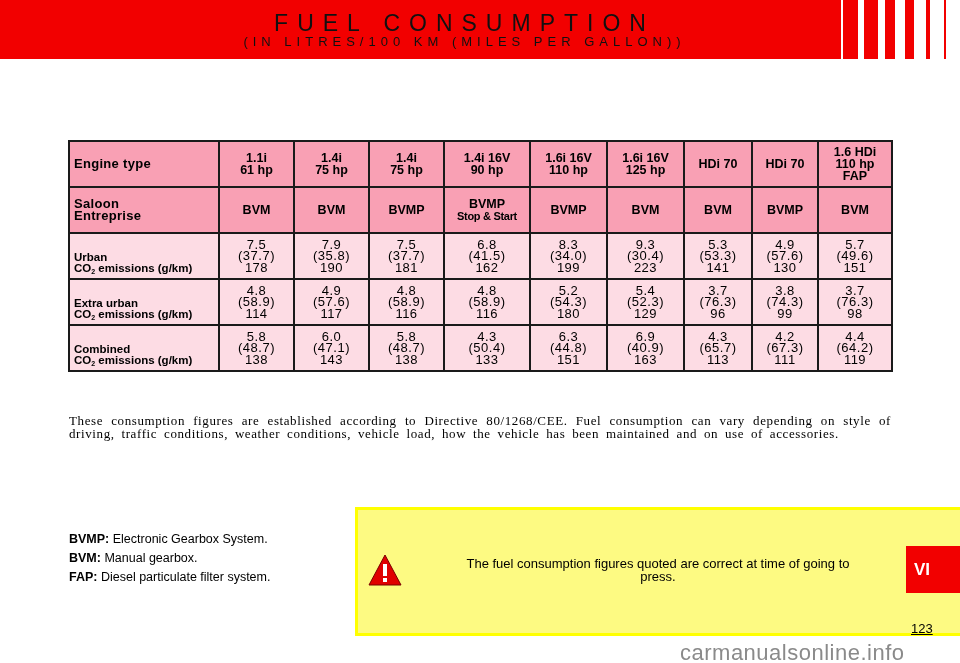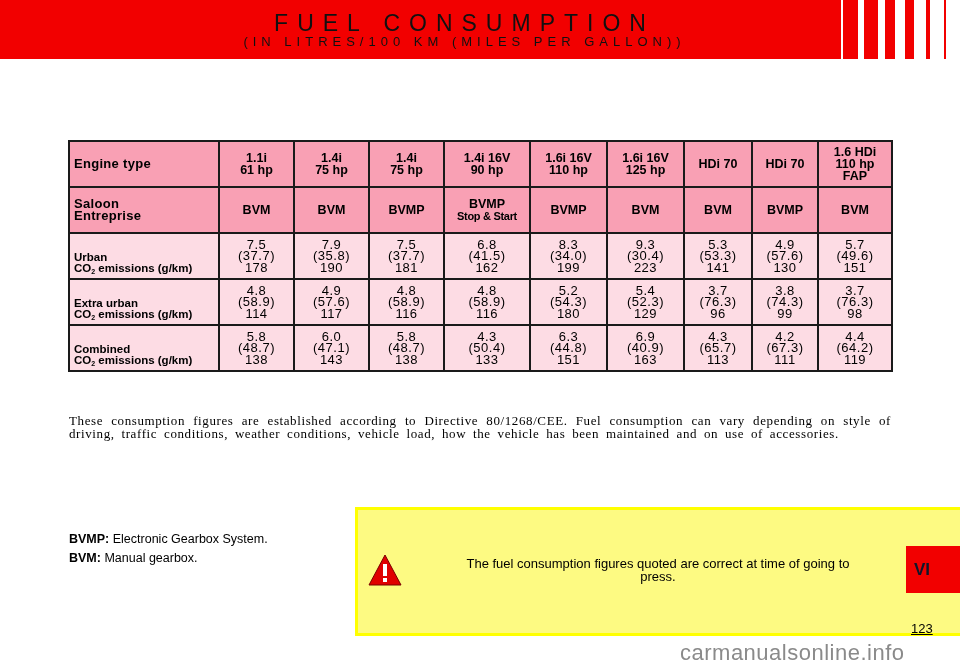--- a/index.html
+++ b/index.html
@@ -31,21 +31,21 @@
   .legend { position: absolute; left: 69px; top: 530px; font-size: 12.5px; line-height: 19px; }
   .legend b { font-weight: bold; }
 
   .notice { position: absolute; left: 355px; top: 507px; width: 628px; height: 129px;
             background: #fdfa82; border: 3px solid #ffff00; }
   .warn-icon { position: absolute; left: 10px; top: 43px; width: 34px; height: 34px; }
   .notice-text { position: absolute; left: 90px; top: 47px; width: 420px; text-align: center;
                  font-size: 13px; line-height: 13px; }
 
   .section-tab { position: absolute; left: 906px; top: 546px; width: 54px; height: 47px;
-                 background: #f20000; color: #0f172a; font-weight: bold; font-size: 17px;
+                 background: #f20000; color: #ffffff; font-weight: bold; font-size: 17px;
                  line-height: 47px; padding-left: 8px; }
   .page-num { position: absolute; left: 911px; top: 621px; font-size: 13px; text-decoration: underline; }
   .watermark { position: absolute; left: 680px; top: 640px; font-size: 22px; color: #8a8a8a; letter-spacing: 0.5px; }
 </style>
 </head>
 <body>
 
 <div class="header-band"></div>
 <div class="stripe" style="left:843px;width:15px;"></div>
 <div class="stripe" style="left:864px;width:14px;"></div>
@@ -280,20 +280,21 @@
         </td>
       </tr>
 </tbody>
   </table>
 
 <p class="para">These consumption figures are established according to Directive 80/1268/CEE. Fuel consumption can vary depending on style of driving, traffic conditions, weather conditions, vehicle load, how the vehicle has been maintained and on use of accessories.</p>
 
 <div class="legend">
   <div><b>BVMP:</b><span> Electronic Gearbox System.</span></div>
   <div><b>BVM:</b><span> Manual gearbox.</span></div>
+  <div><b>FAP:</b><span> Diesel particulate filter system.</span></div>
 </div>
 
 <div class="notice">
   <svg class="warn-icon" viewBox="0 0 34 34">
     <polygon points="17,2 33,32 1,32" fill="#e00000" stroke="#7a0000" stroke-width="1"></polygon>
     <rect x="15" y="11" width="4" height="12" fill="#ffffff"></rect>
     <rect x="15" y="25" width="4" height="4" fill="#ffffff"></rect>
   </svg>
   <div class="notice-text">The fuel consumption figures quoted are correct at time of going to press.</div>
 </div>

